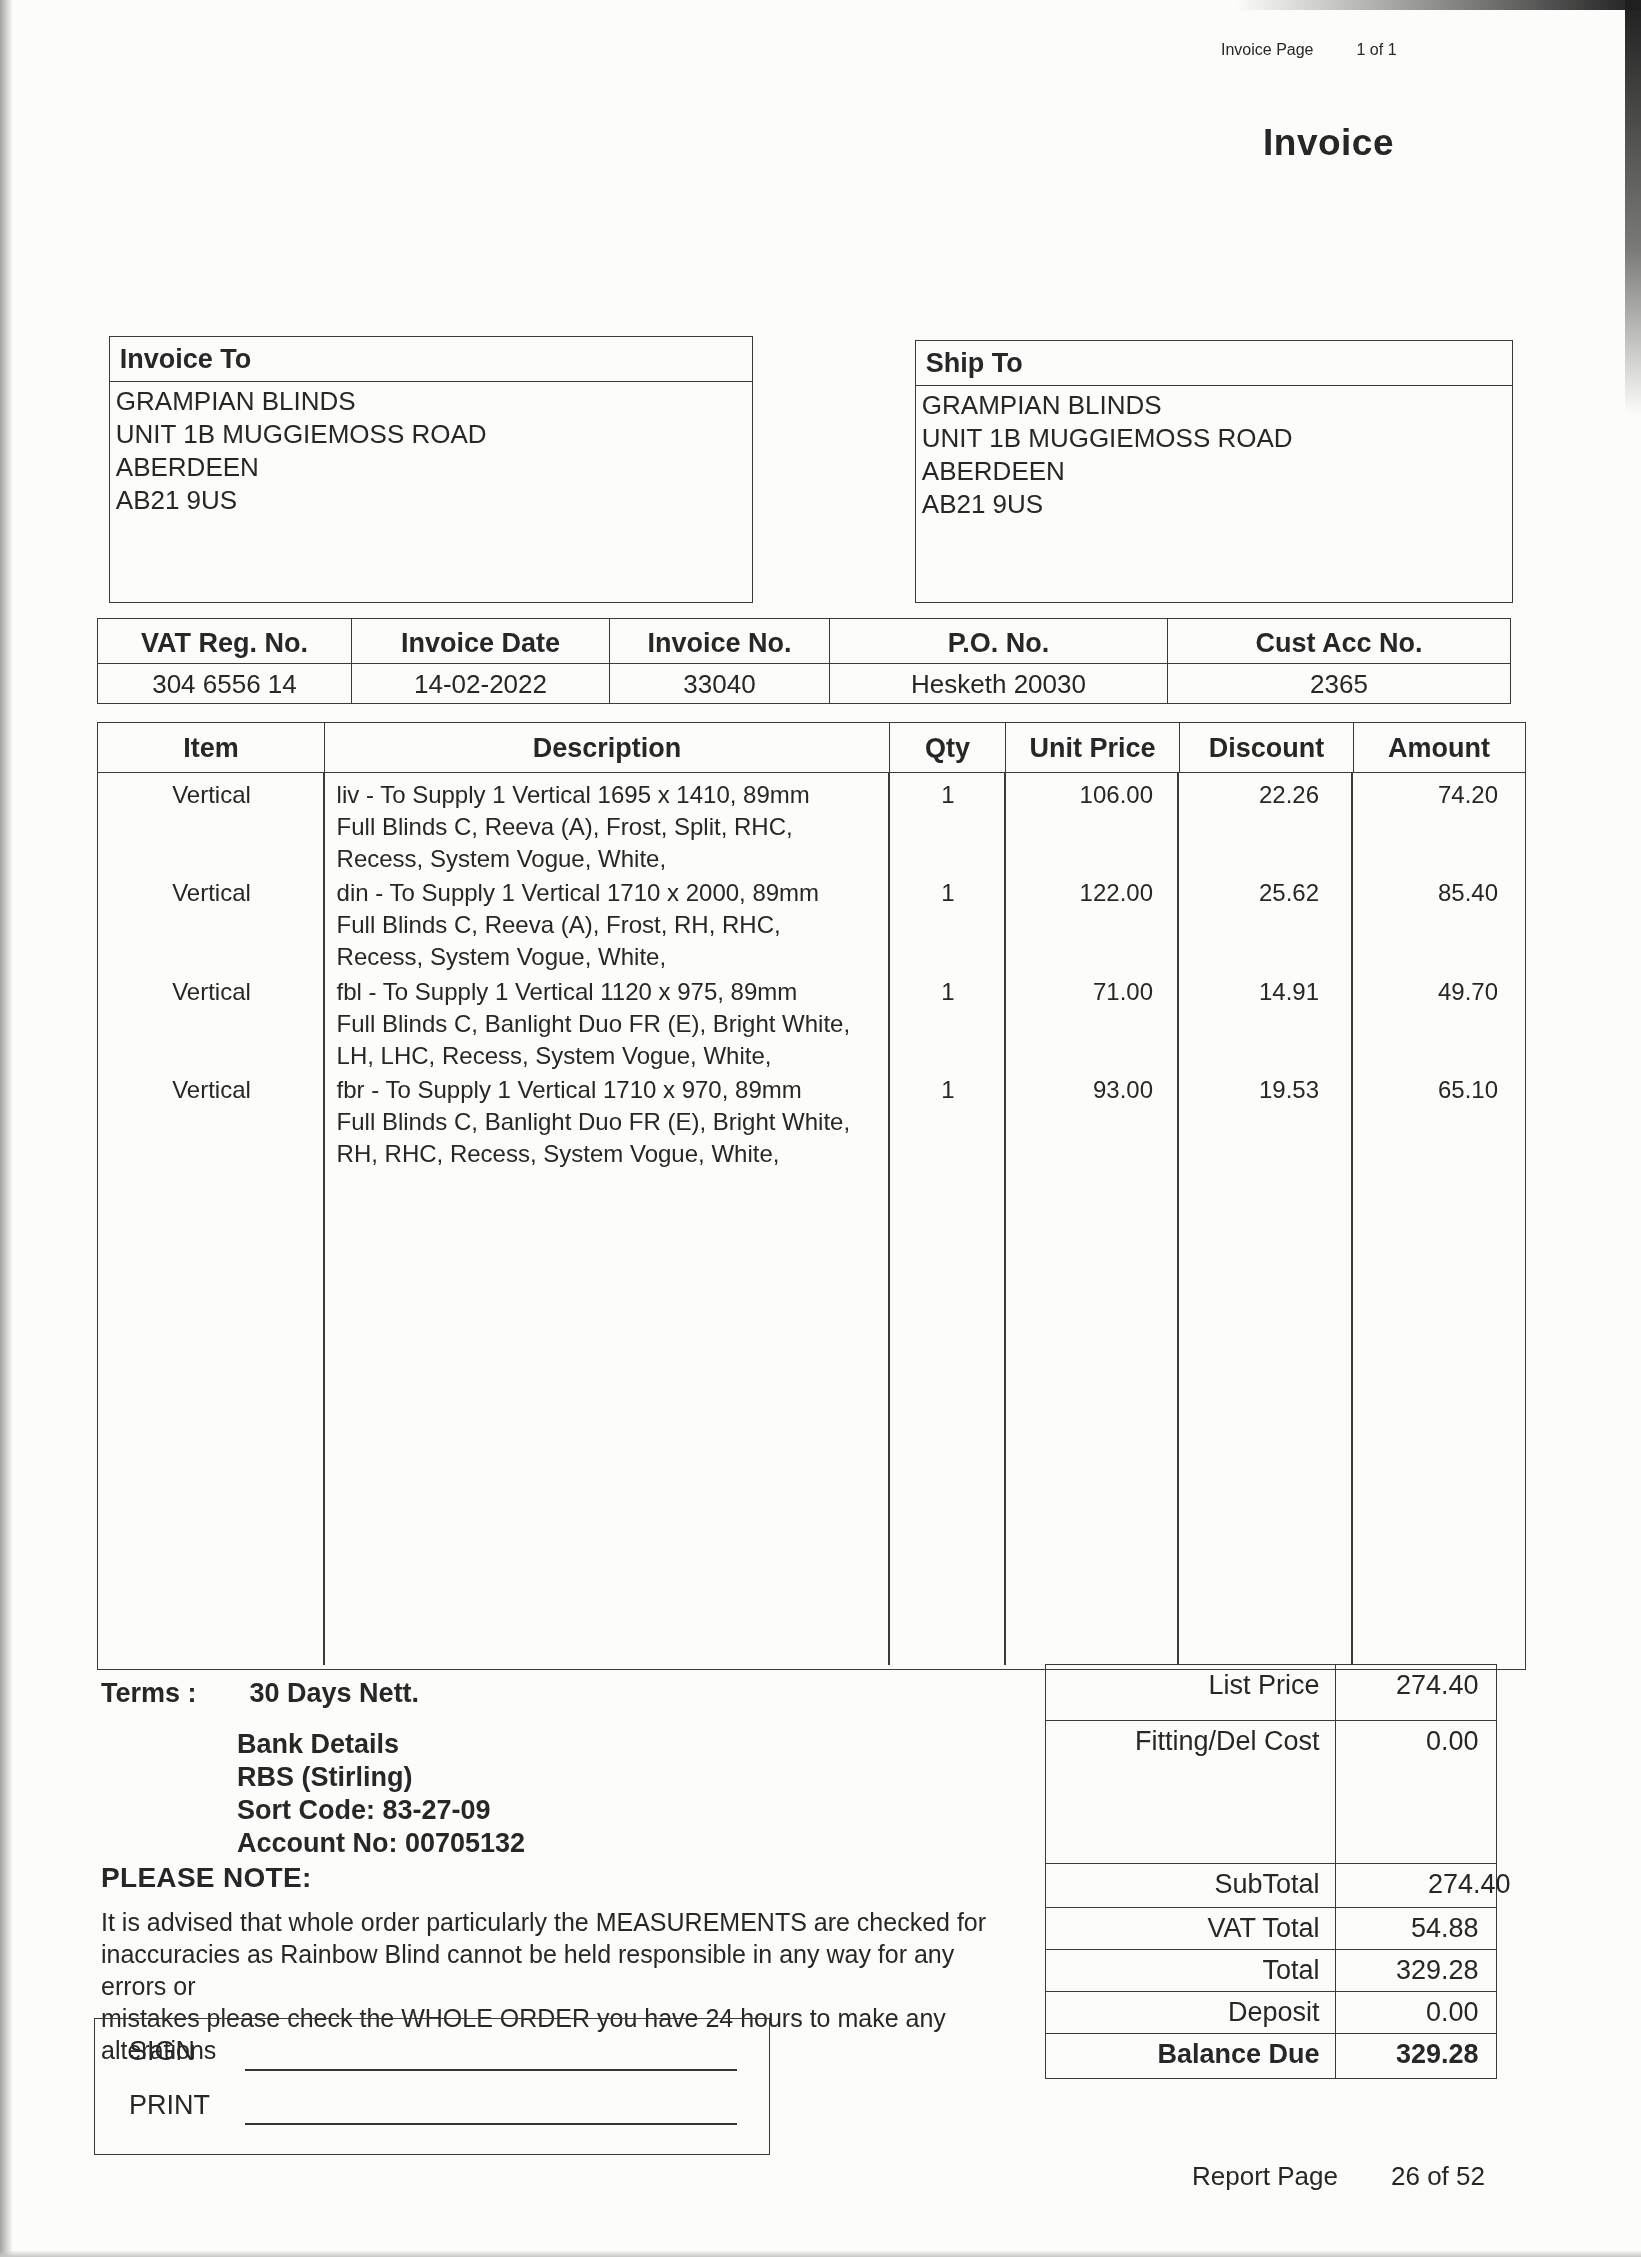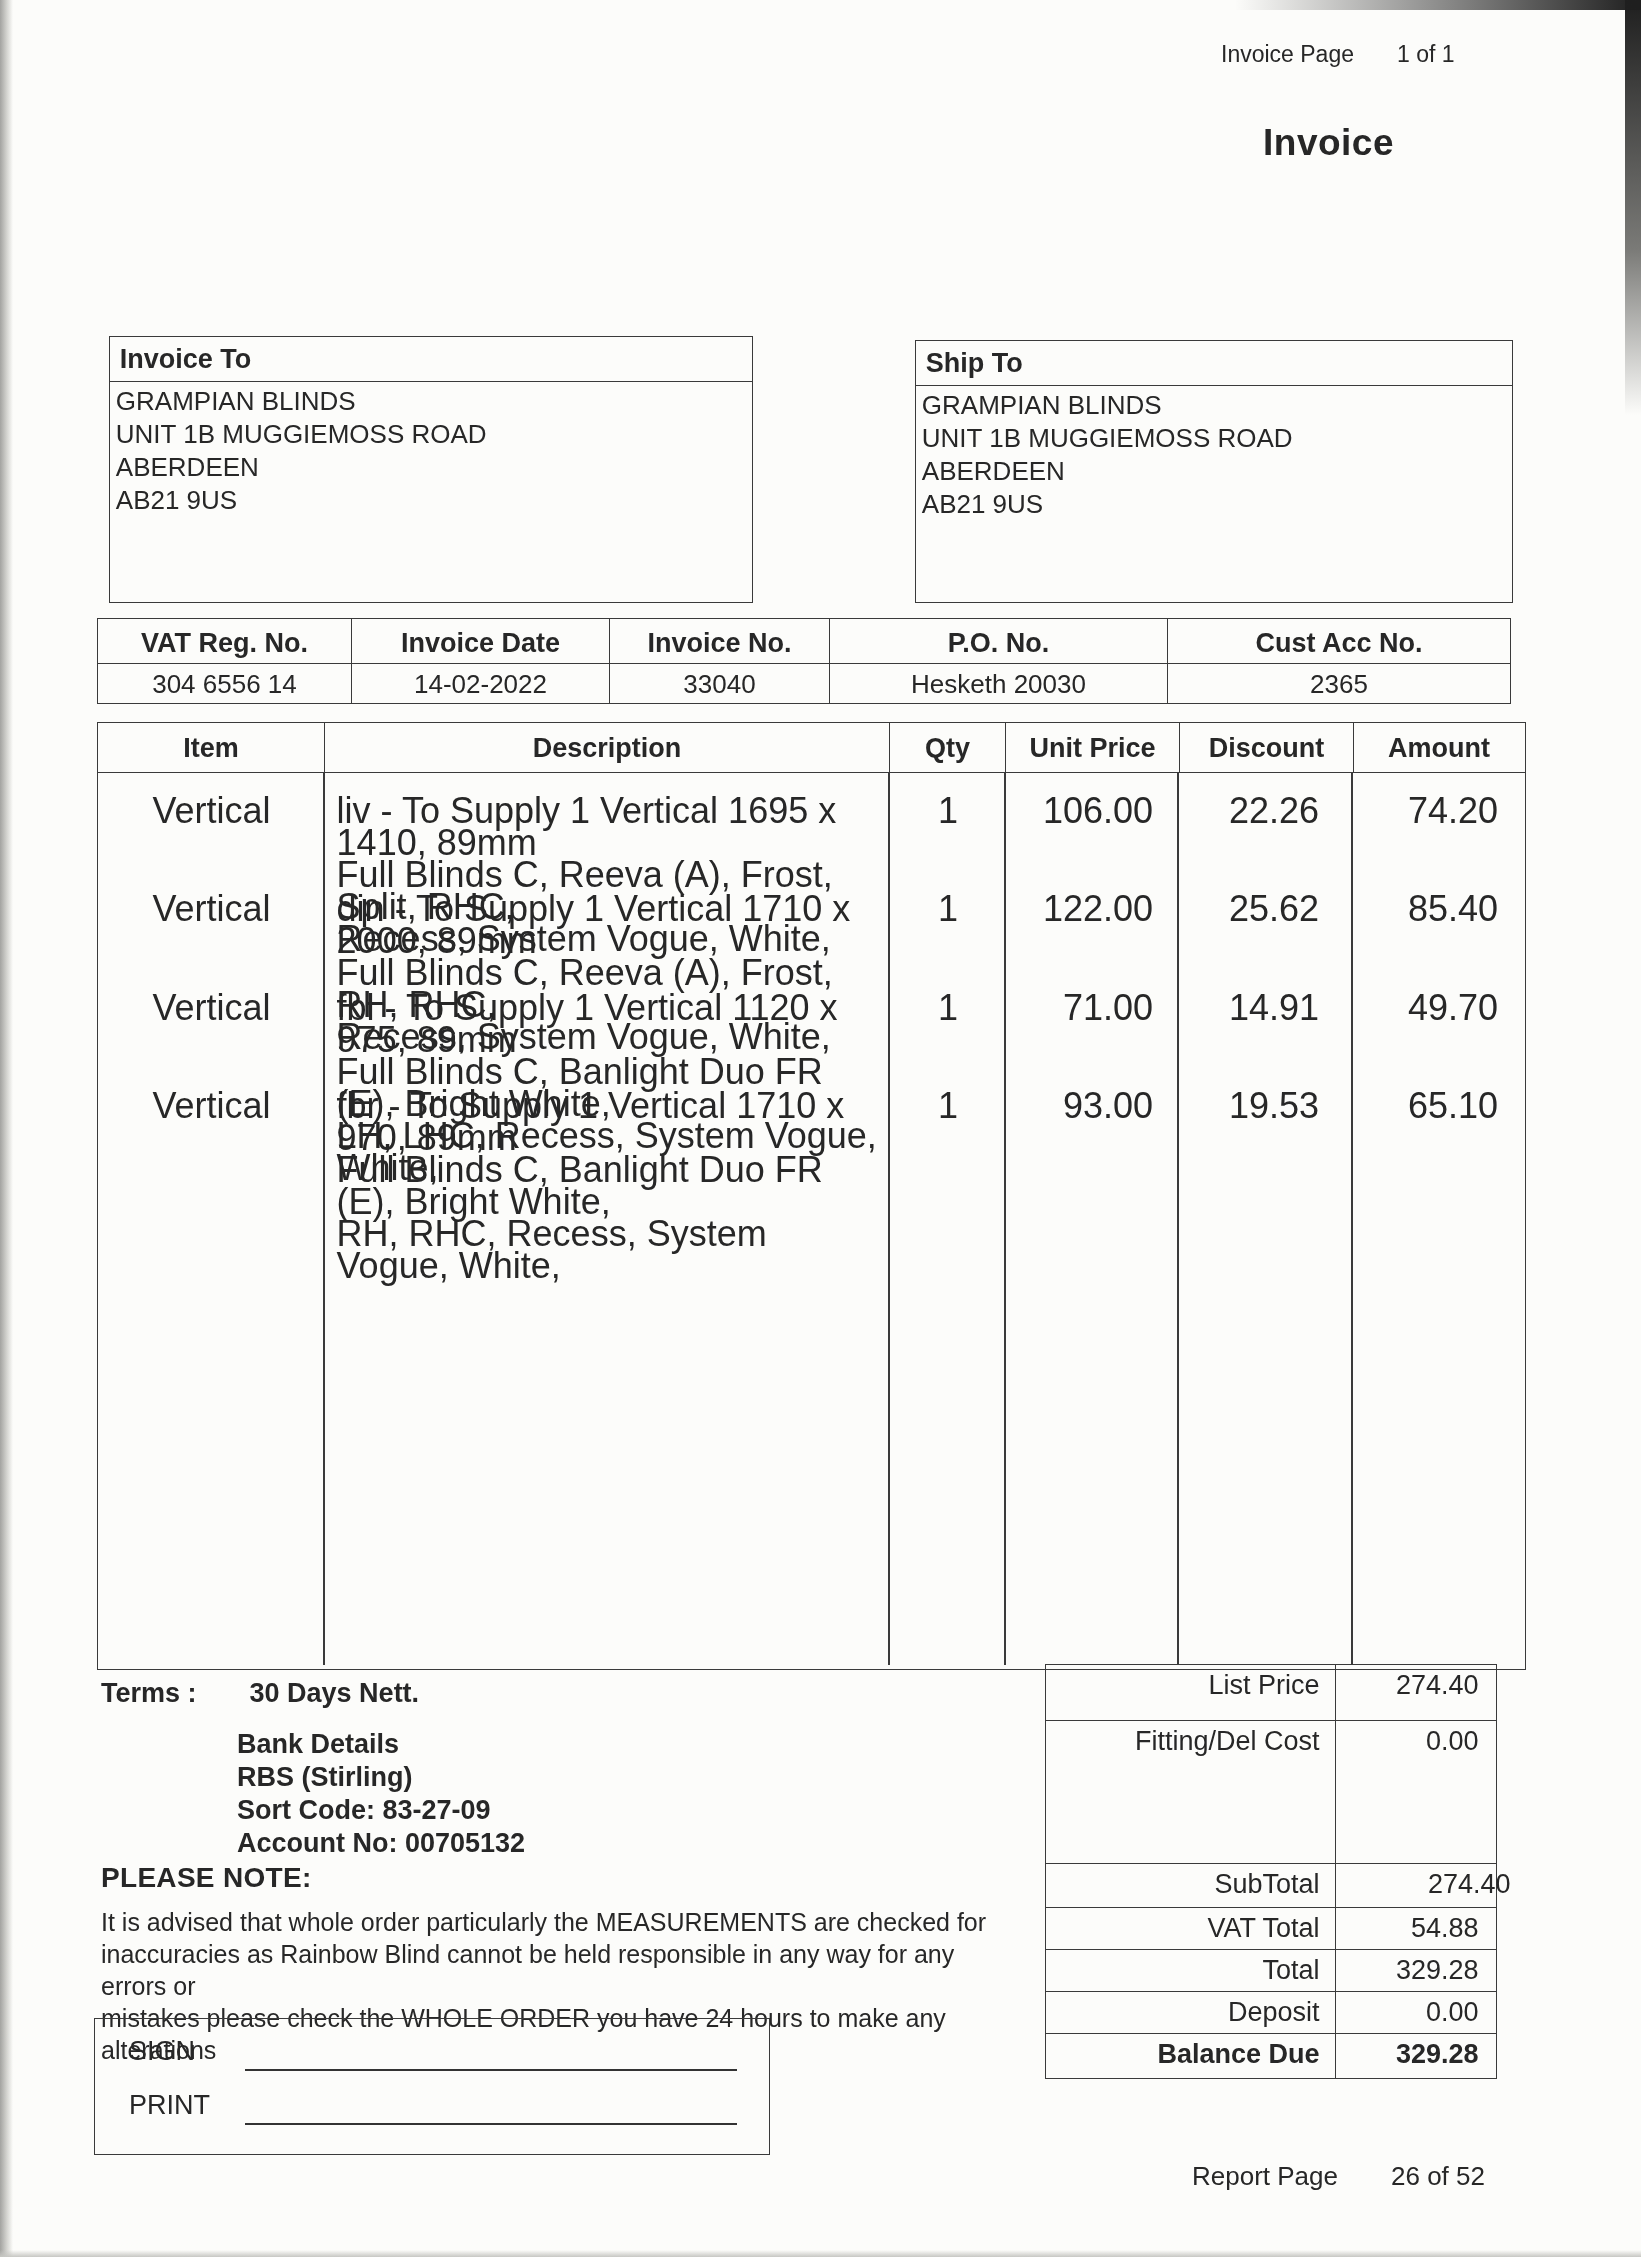--- a/index.html
+++ b/index.html
@@ -17,21 +17,21 @@
   .scan-topright{ position:absolute; right:0; top:0; width:16.4px; height:415px;
                   background:linear-gradient(180deg,#1f1f1f,#7a7a77 60%,rgba(160,160,157,0)); }
   .scan-topedge { position:absolute; right:0; top:0; width:406px; height:9.7px;
                   background:linear-gradient(270deg,#1f1f1f,rgba(90,90,88,0)); }
   .scan-bottom  { position:absolute; left:0; bottom:0; width:100%; height:6.8px;
                   background:linear-gradient(0deg,#c7c7c3,rgba(199,199,195,0)); }
 
   
   .company-name { left:106px; top:60px; font-size:33px; font-weight:bold; letter-spacing:0.5px; color:#2e2e2e; }
   .company-addr { left:108px; top:114px; font-size:26px; line-height:32px; }
-  .page-ref     { left:1221px; top:41px; font-size:23px; display:flex; gap:43px; }
+  .page-ref     { left:1221px; top:41px; font-size:16px; display:flex; gap:43px; }
   .doc-title    { left:1263px; top:122px; font-size:37px; font-weight:bold; letter-spacing:0.5px; }
 
   
   .addr-box { border:1.9px solid #3a3a3a; background:transparent; }
   .inv-to  { left:109px; top:336px; width:642px; height:265px; }
   .ship-to { left:915px; top:340px; width:596px; height:261px; }
   .addr-box .box-label { font-size:27px; font-weight:bold; padding:6.8px 0 5.8px 9.7px;
                          border-bottom:1.9px solid #3a3a3a; }
   .addr-box .box-lines { font-size:26px; line-height:33px; padding:3.9px 0 0 5.8px; }
 
@@ -46,21 +46,21 @@
   
   .items { left:97px; top:722px; width:1429px; height:948px; border:1.9px solid #3a3a3a; box-sizing:border-box; }
   .items-header { display:grid; grid-template-columns:227px 565px 116px 174px 174px 170px;
                   height:50px; border-bottom:1.9px solid #3a3a3a; box-sizing:border-box; }
   .items-header .hcell { border-right:1.9px solid #3a3a3a; box-sizing:border-box; text-align:center;
                          font-size:27px; font-weight:bold; padding-top:9.7px; }
   .items-header .hcell:last-child { border-right:none; }
   .items-body { position:relative; height:892px; }
   .vline { position:absolute; top:0; width:1.9px; height:100%; background:#3a3a3a; }
   .item-row { position:absolute; left:0; width:100%; height:97px; }
-  .item-row .cell { position:absolute; top:16px; font-size:36px; line-height:32px; box-sizing:border-box; }
+  .item-row .cell { position:absolute; top:0; font-size:24px; line-height:32px; box-sizing:border-box; }
   .c-item  { left:0px;    width:227px; text-align:center; }
   .c-desc  { left:227px;  width:565px; padding-left:11.6px; padding-right:5.8px; }
   .c-qty   { left:792px;  width:116px; text-align:center; }
   .c-price { left:908px;  width:174px; text-align:right; padding-right:27px; }
   .c-disc  { left:1081px; width:174px; text-align:right; padding-right:34px; }
   .c-amt   { left:1255px; width:174px; text-align:right; padding-right:29px; }
 
   
   .terms-row  { left:101px; top:1678px; font-size:27px; font-weight:bold; display:flex; gap:53px; }
   .bank-block { left:237px; top:1728px; font-size:27px; font-weight:bold; line-height:33px; }

